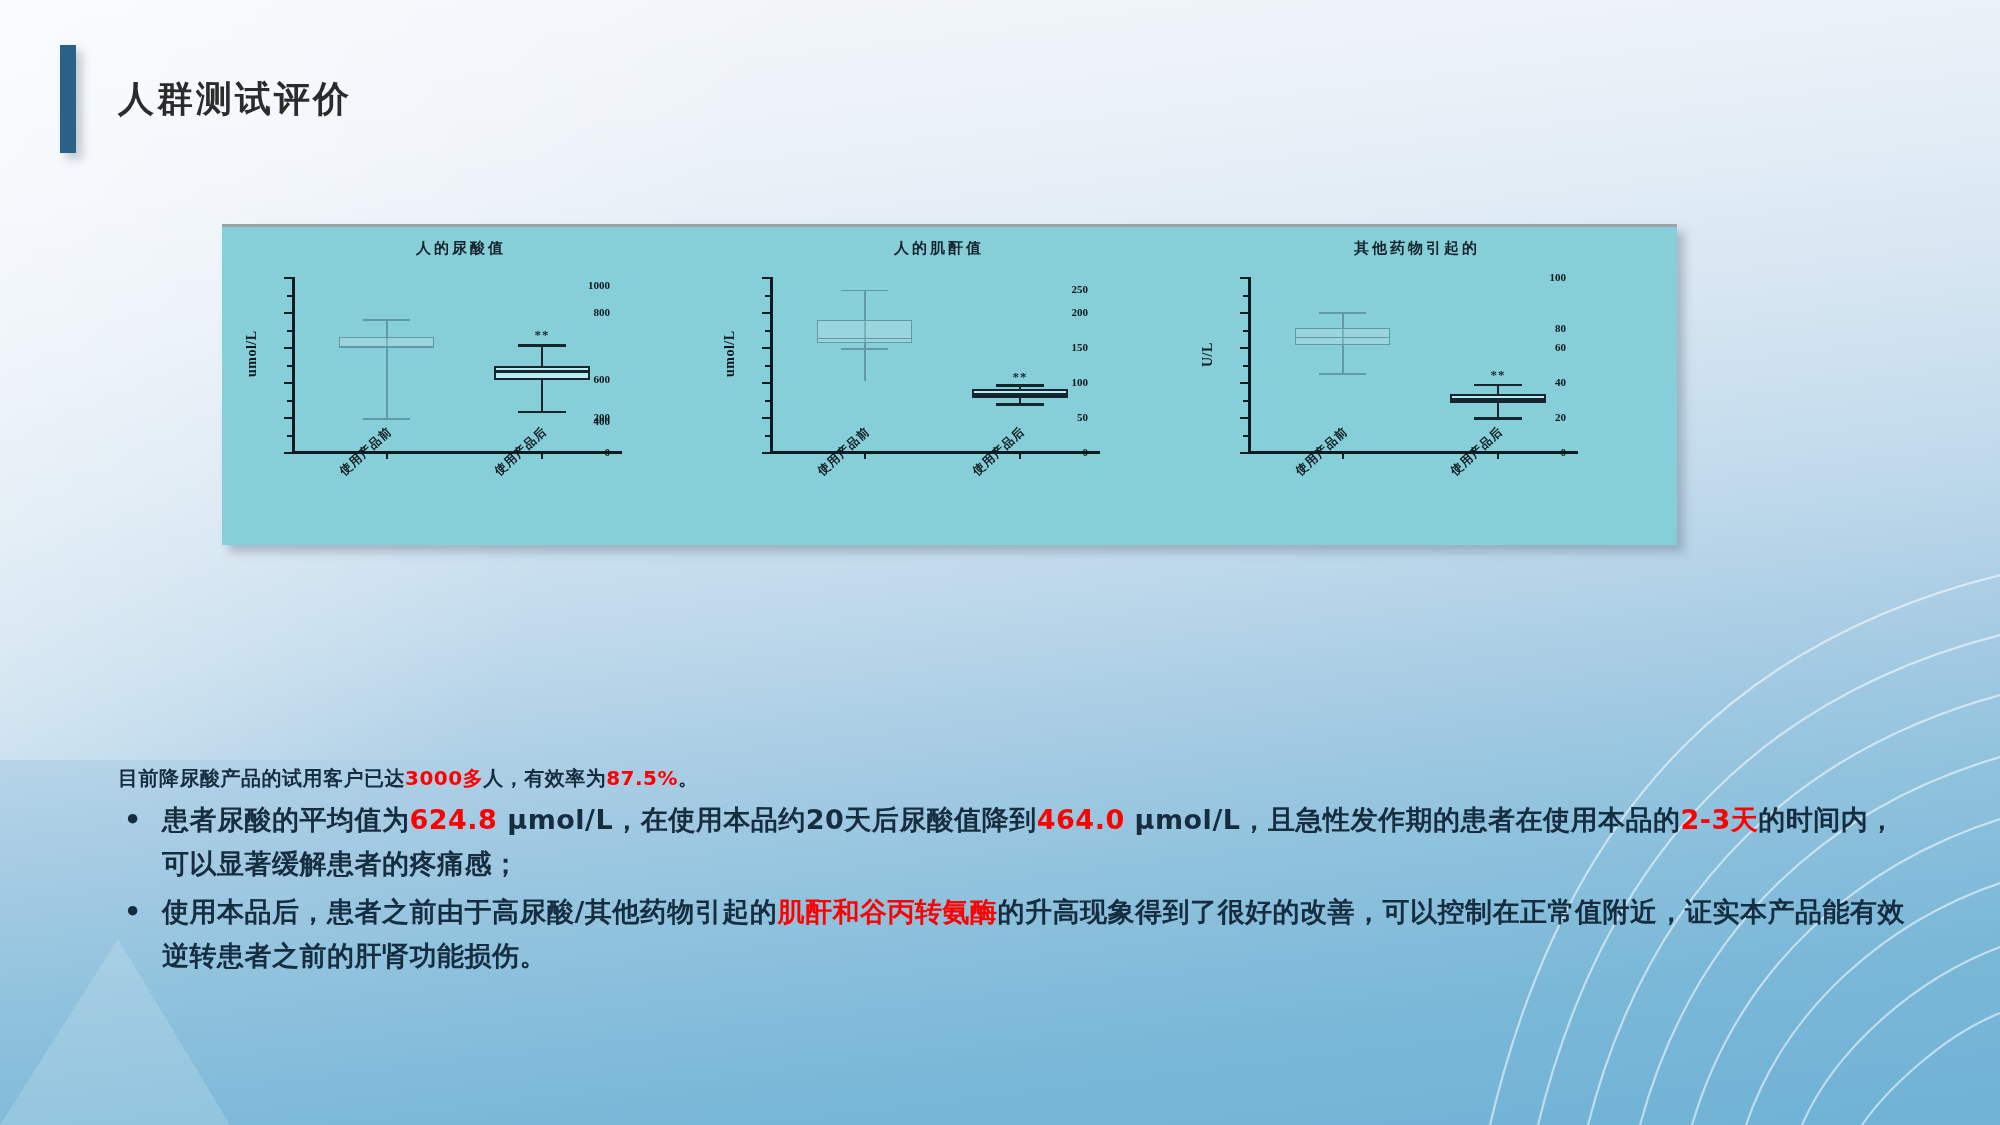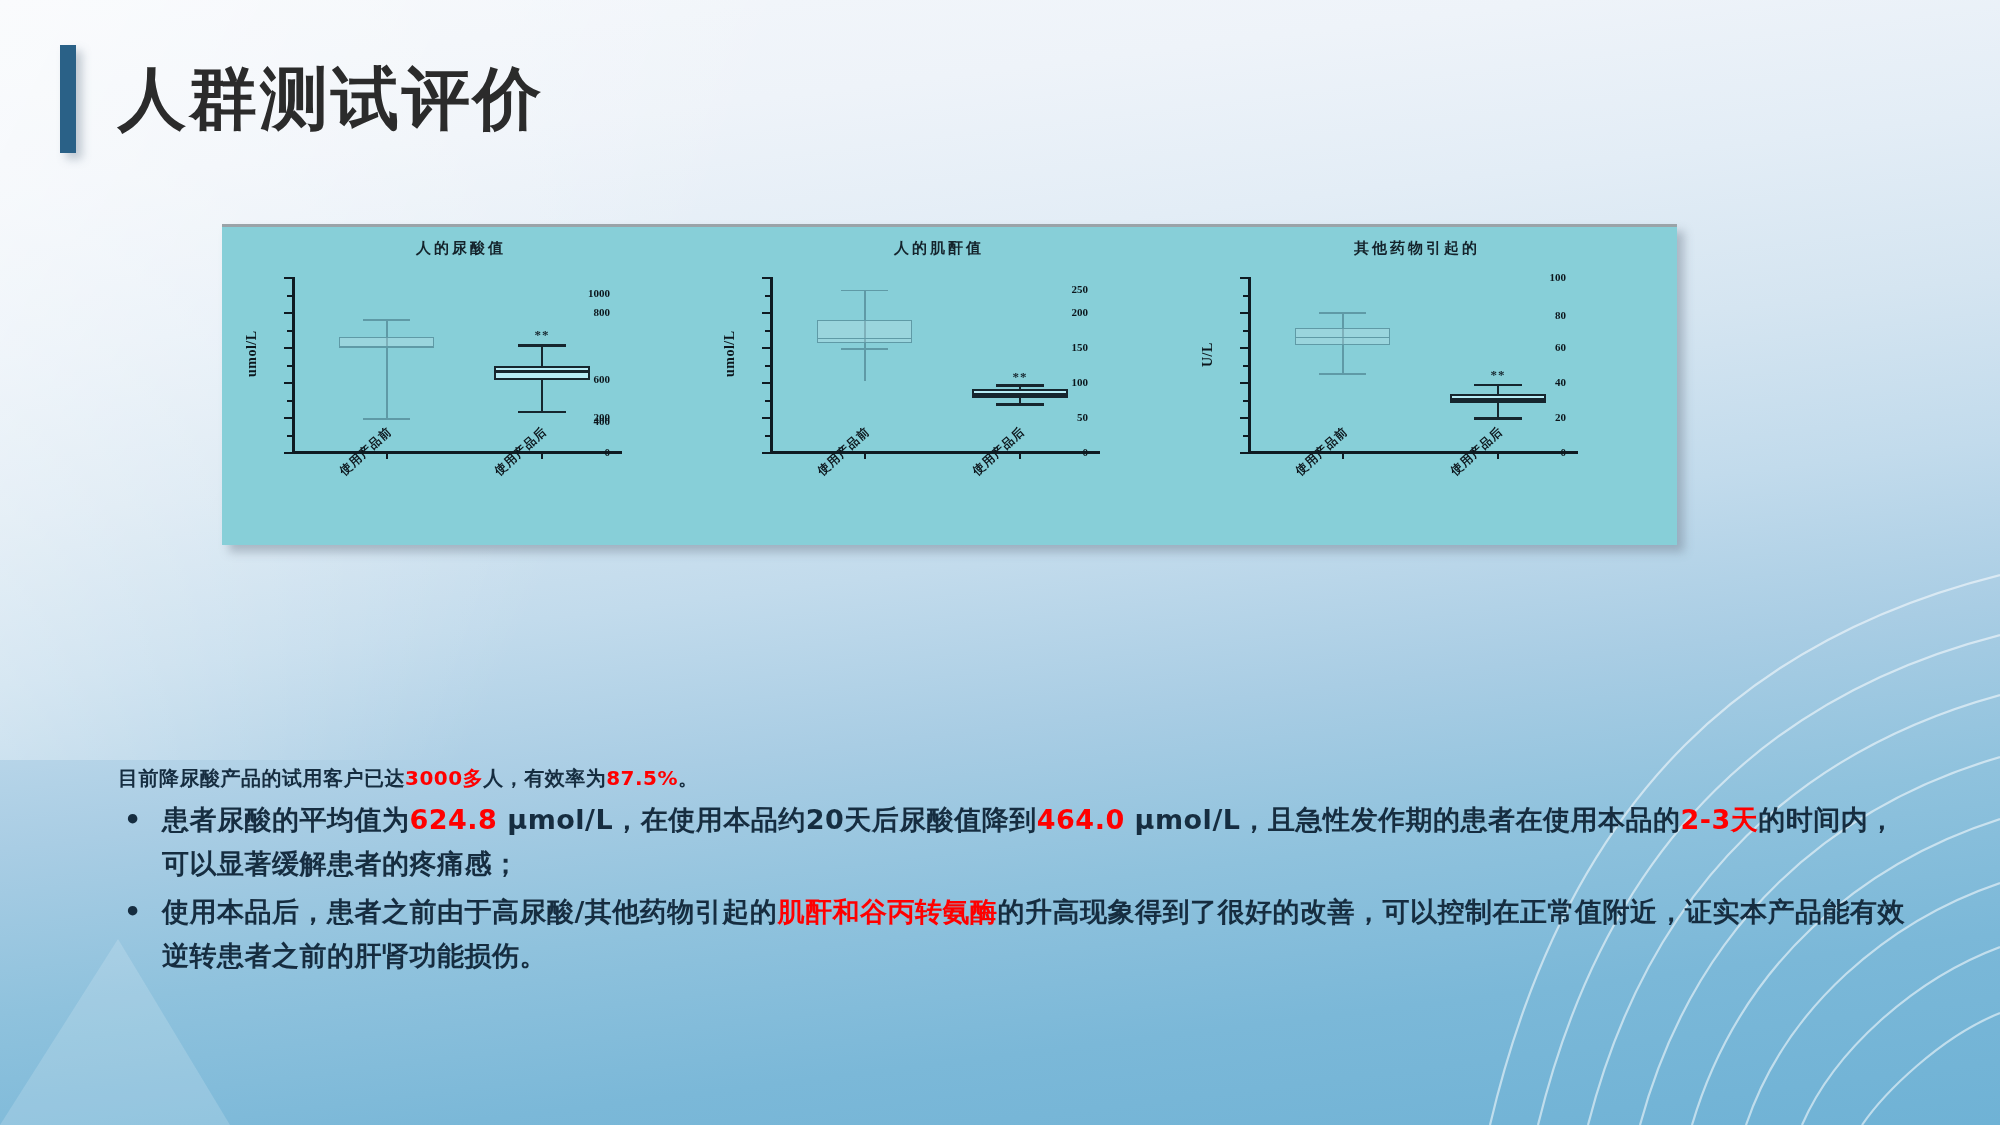--- a/index.html
+++ b/index.html
@@ -26,21 +26,21 @@
   
   #tri{position:absolute;left:0;bottom:0;width:230px;height:220px;pointer-events:none;}
 
   
   #title-wrap{position:absolute;left:60px;top:45px;display:flex;align-items:center;}
   #title-bar{
     width:16px;height:108px;background:#2a6187;margin-right:42px;
     box-shadow:6px 6px 10px rgba(90,110,130,.35);
   }
   #title-text{
-    font-size:68px;font-weight:700;color:#2b2b2b;letter-spacing:3px;
+    font-size:36px;font-weight:700;color:#2b2b2b;letter-spacing:3px;
     font-family:"DejaVu Sans","Liberation Sans",sans-serif;
     white-space:nowrap;line-height:1;
   }
 
   
   #chart-panel{
     position:absolute;left:222px;top:224px;width:1455px;height:318px;
     background:#87cfd8;
     box-shadow:7px 7px 9px rgba(110,125,140,.45);
     border-top:3px solid #9aa3a8;
@@ -136,21 +136,21 @@
 
     <div class="chart" style="left:0px;width:478px;">
       <div class="chart-title">人的尿酸值</div>
       <div class="ylabel" style="left:22px;top:150px;">umol/L</div>
 
       <div class="plot" style="left:70px;top:50px;width:330px;height:175px;">
         <div class="axis-v"></div>
         <div class="axis-h" style="width:330px;"></div>
 
         <div class="tick" style="top:0px;"></div>
-        <div class="tlabel" style="top:16px;">1000</div>
+        <div class="tlabel" style="top:8px;">1000</div>
         <div class="tick minor" style="top:17.5px;"></div>
         <div class="tick" style="top:35px;"></div>
         <div class="tlabel" style="top:35px;">800</div>
         <div class="tick minor" style="top:52.5px;"></div>
         <div class="tick" style="top:70px;"></div>
         <div class="tlabel" style="top:70px;margin-top:32px;">600</div>
         <div class="tick minor" style="top:87.5px;"></div>
         <div class="tick" style="top:105px;"></div>
         <div class="tlabel" style="top:96px;margin-top:48px;">400</div>
         <div class="tick minor" style="top:122.5px;"></div>
@@ -231,21 +231,21 @@
       <div class="ylabel" style="left:22px;top:140px;">U/L</div>
 
       <div class="plot" style="left:70px;top:50px;width:330px;height:175px;">
         <div class="axis-v"></div>
         <div class="axis-h" style="width:330px;"></div>
 
         <div class="tick" style="top:0px;"></div>
         <div class="tlabel" style="top:0px;">100</div>
         <div class="tick minor" style="top:17.5px;"></div>
         <div class="tick" style="top:35px;"></div>
-        <div class="tlabel" style="top:38px;">80</div>
+        <div class="tlabel" style="top:51px;">80</div>
         <div class="tick minor" style="top:52.5px;"></div>
         <div class="tick" style="top:70px;"></div>
         <div class="tlabel" style="top:70px;">60</div>
         <div class="tick minor" style="top:87.5px;"></div>
         <div class="tick" style="top:105px;"></div>
         <div class="tlabel" style="top:105px;">40</div>
         <div class="tick minor" style="top:122.5px;"></div>
         <div class="tick" style="top:140px;"></div>
         <div class="tlabel" style="top:140px;">20</div>
         <div class="tick minor" style="top:157.5px;"></div>

